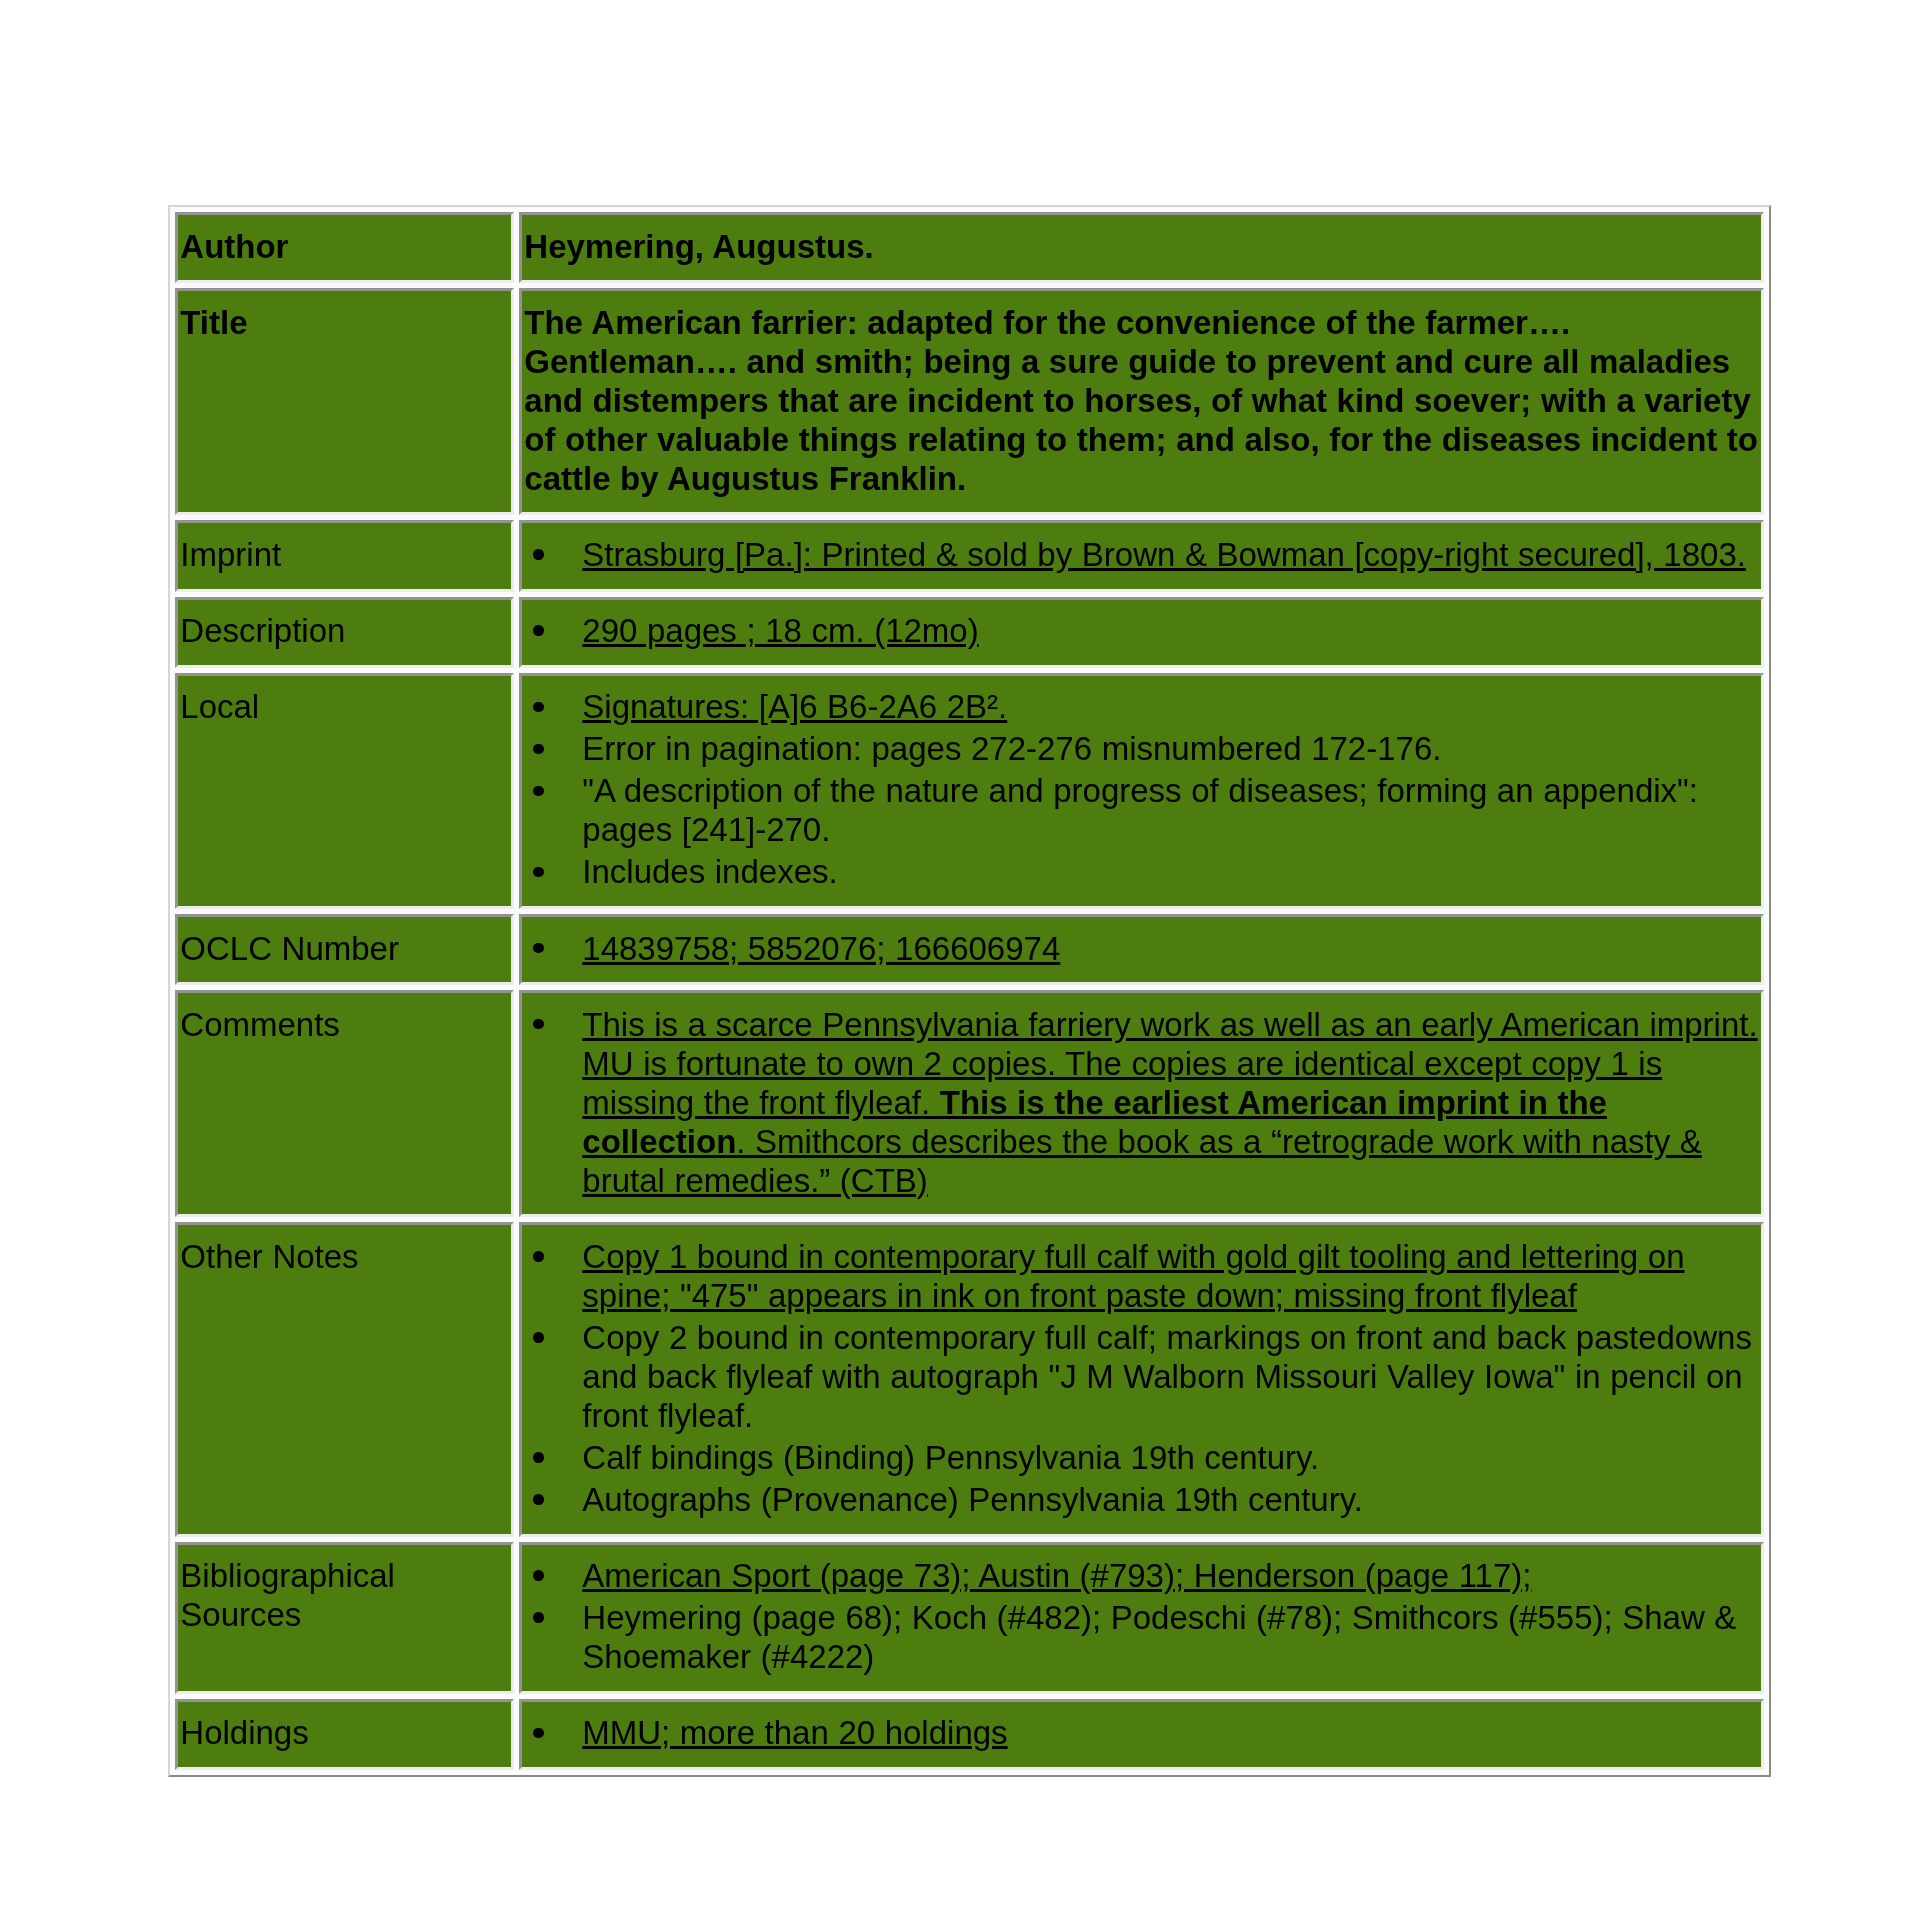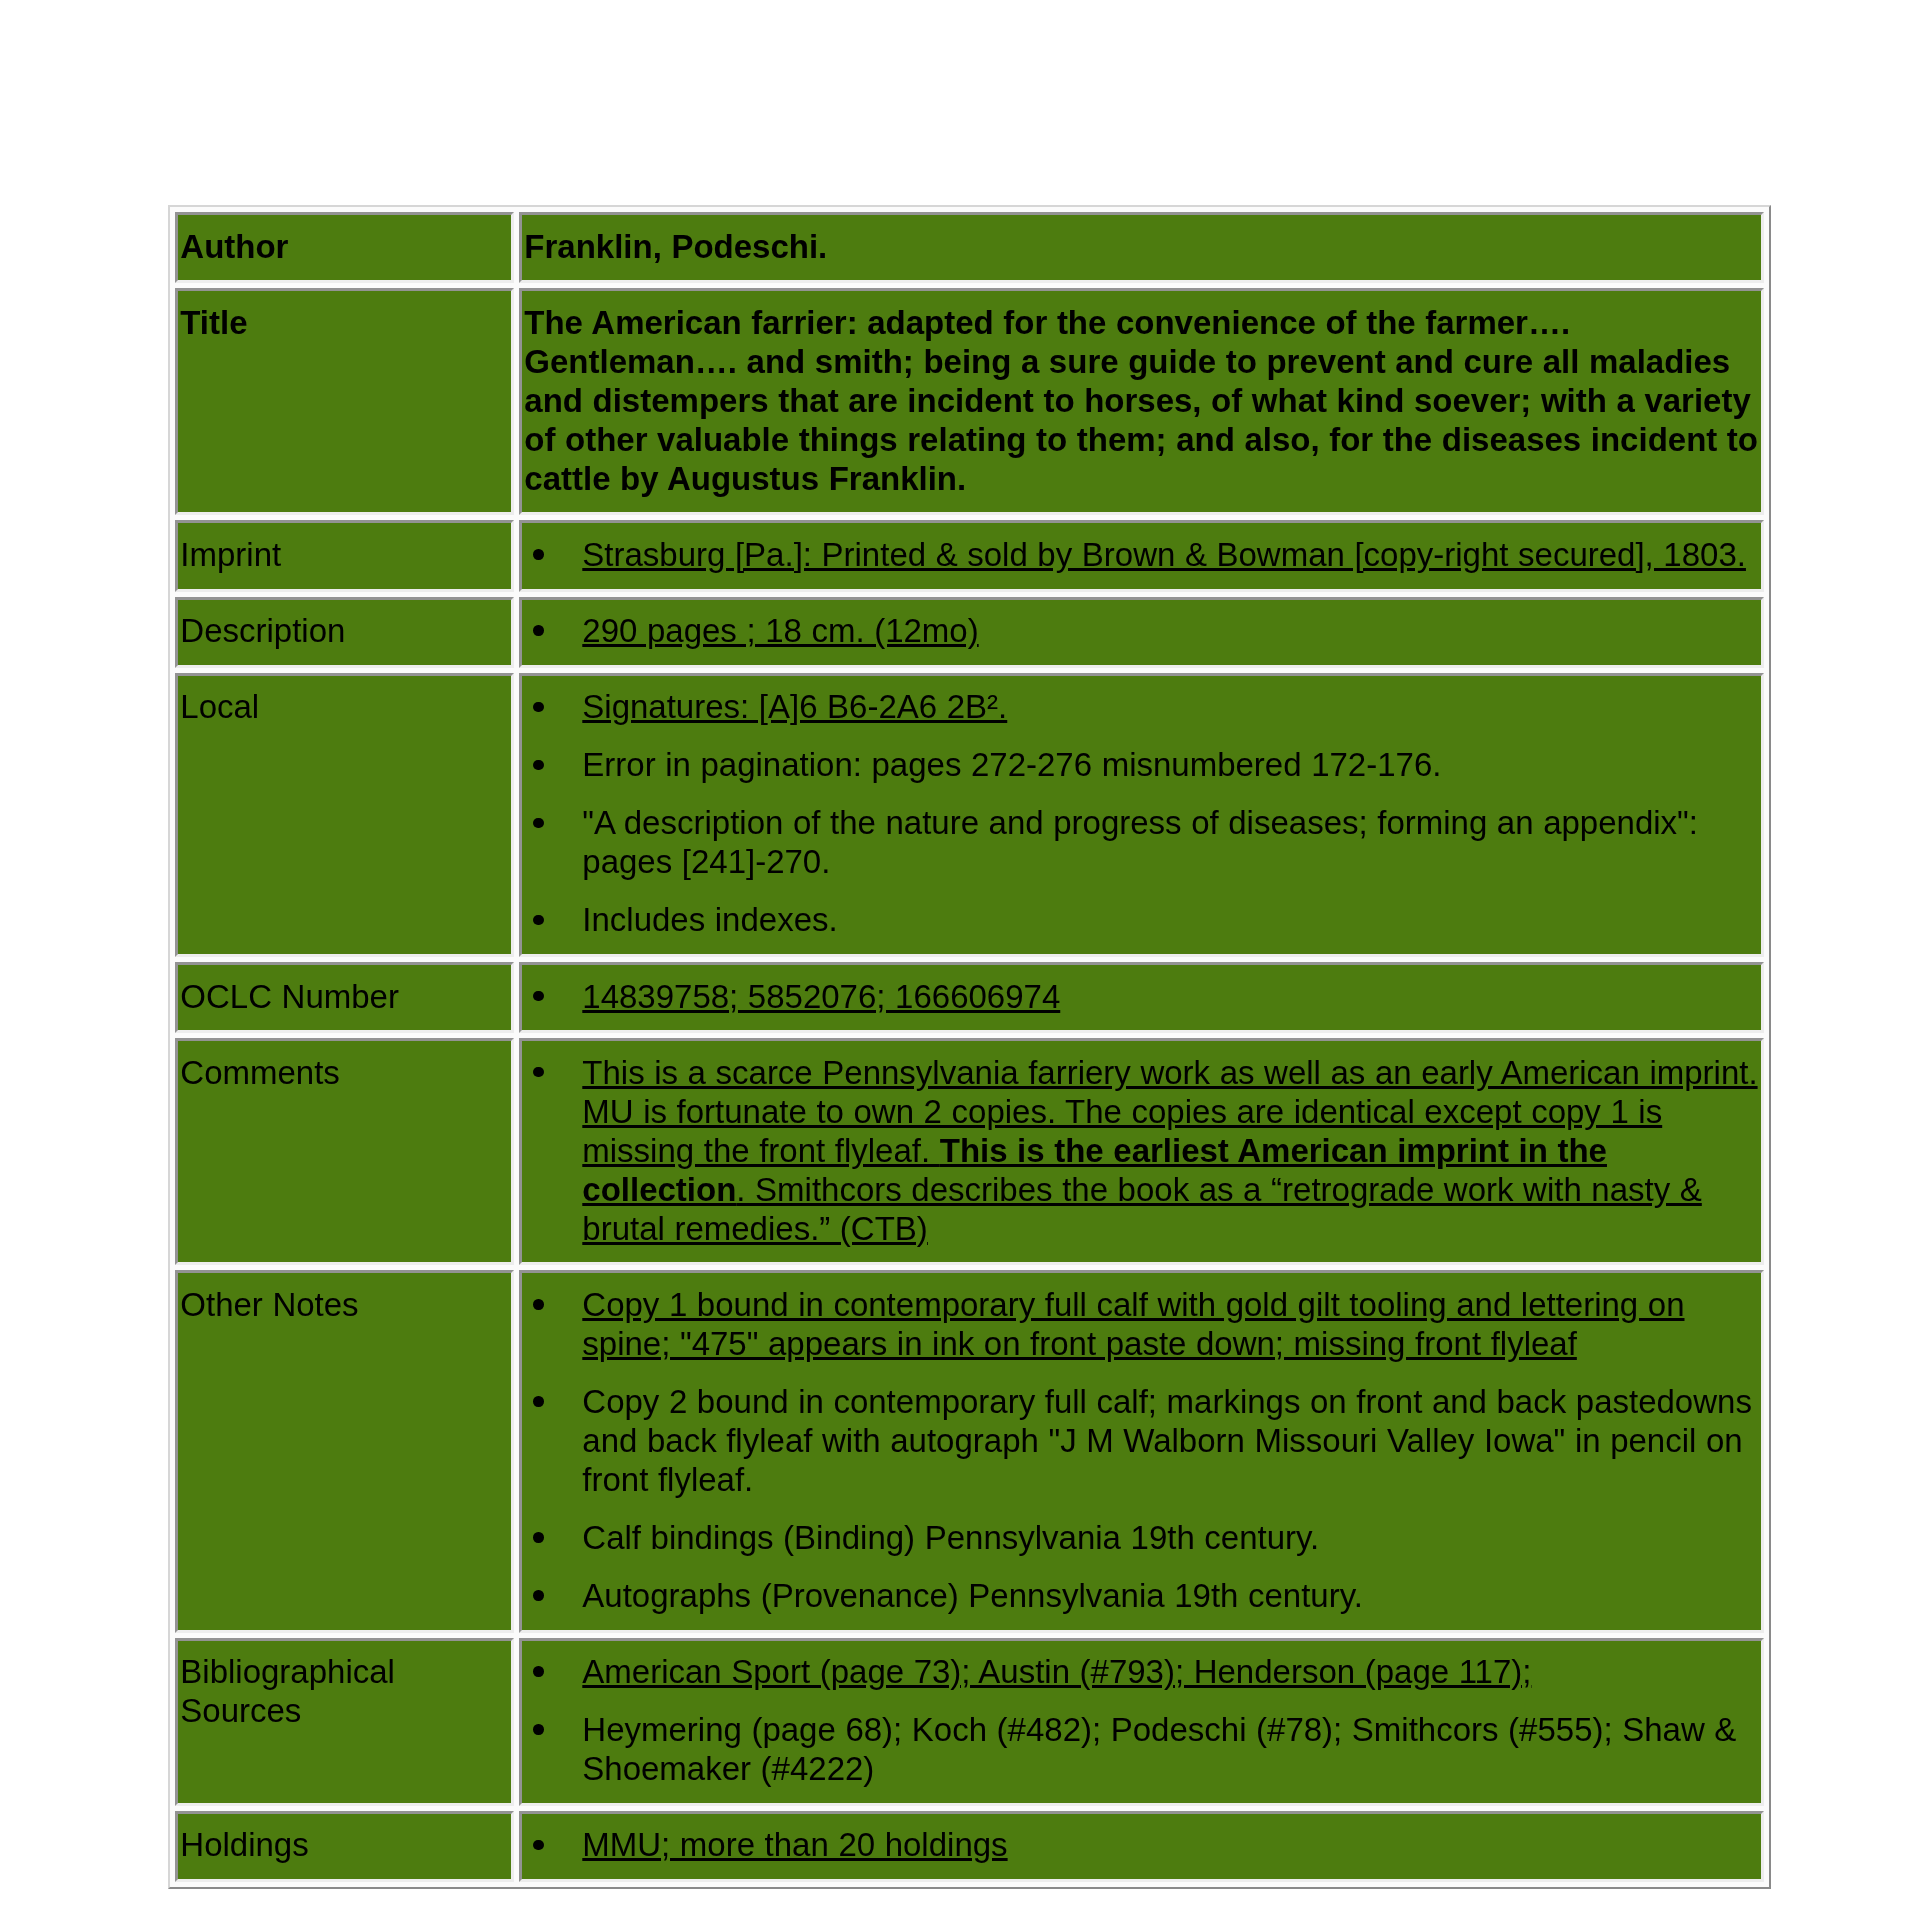--- a/index.html
+++ b/index.html
@@ -38,21 +38,21 @@
     font-weight: normal;
     word-spacing: 0.4px;
   }
   p { margin: 0; }
   .b { font-weight: bold; }
   ul.blt {
     margin: 0;
     padding: 0 0 0 58px;
     list-style: none;
   }
-  ul.blt li { position: relative; margin-top: 19px; }
+  ul.blt li { position: relative; margin-top: 3px; }
   ul.blt li:first-child { margin-top: 0; text-decoration: underline; }
   ul.blt li::before {
     content: "";
     position: absolute;
     left: -49px;
     top: 14.3px;
     width: 10.4px;
     height: 10.4px;
     border-radius: 50%;
     background: #000000;
@@ -64,21 +64,21 @@
 <table class="rec">
   <colgroup>
     <col class="c-label">
     <col class="c-value">
   </colgroup>
   <tbody>
 
     <tr>
       <th class="b">Author</th>
       <td>
-        <p class="b">Franklin, Podeschi.</p>
+        <p class="b">Heymering, Augustus.</p>
       </td>
     </tr>
 
     <tr>
       <th class="b">Title</th>
       <td>
         <p class="b">The American farrier: adapted for the convenience of the farmer…. Gentleman…. and smith; being a sure guide to prevent and cure all maladies and distempers that are incident to horses, of what kind soever; with a variety of other valuable things relating to them; and also, for the diseases incident to cattle by Augustus Franklin.</p>
       </td>
     </tr>
 

